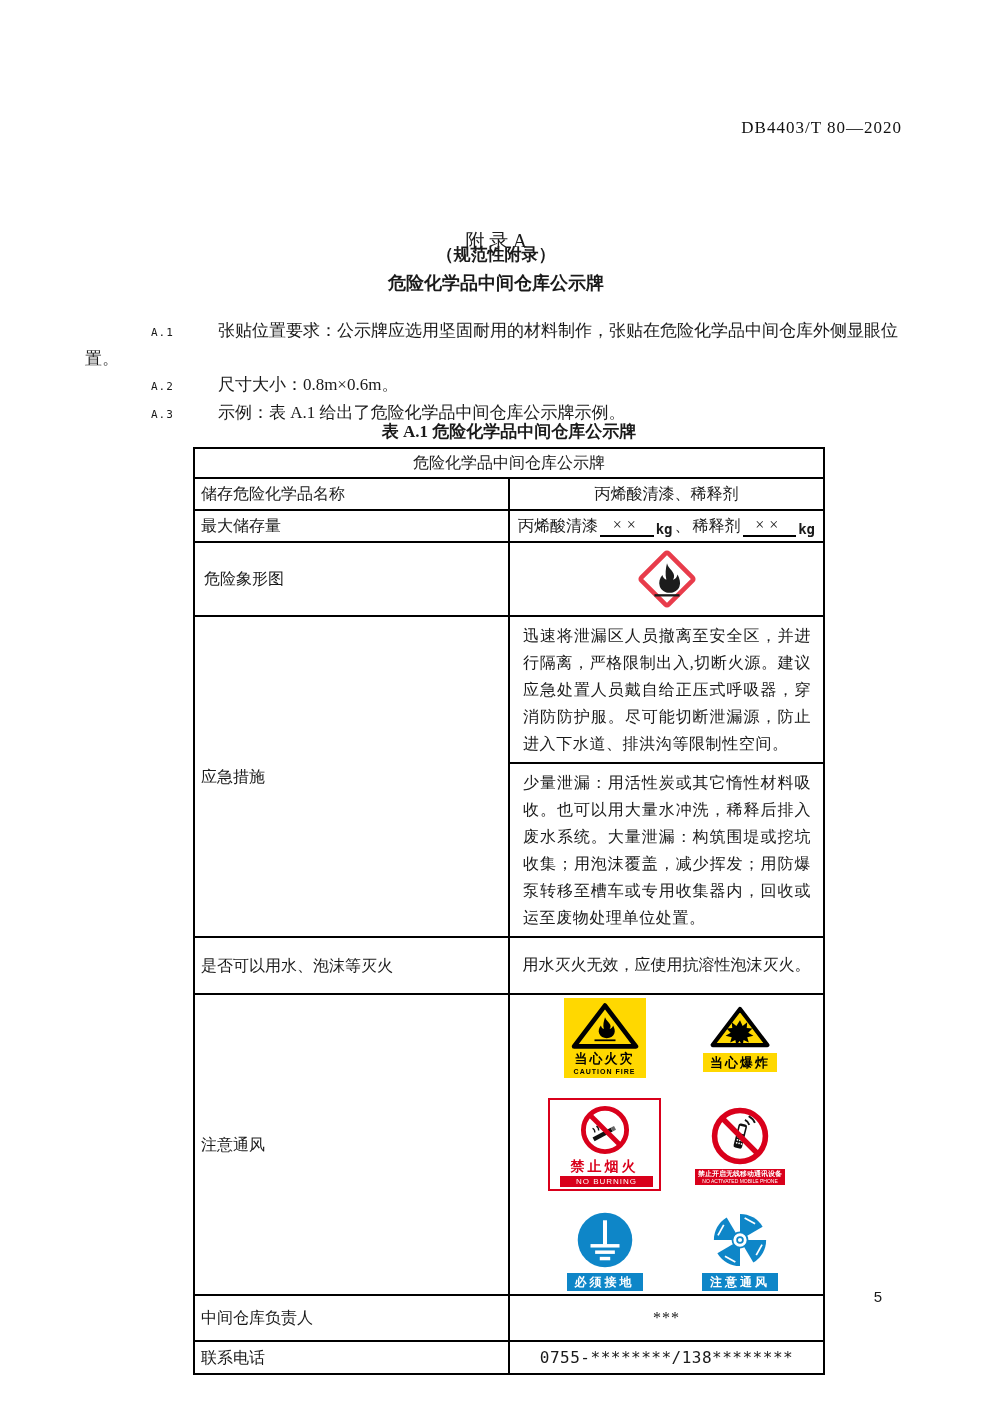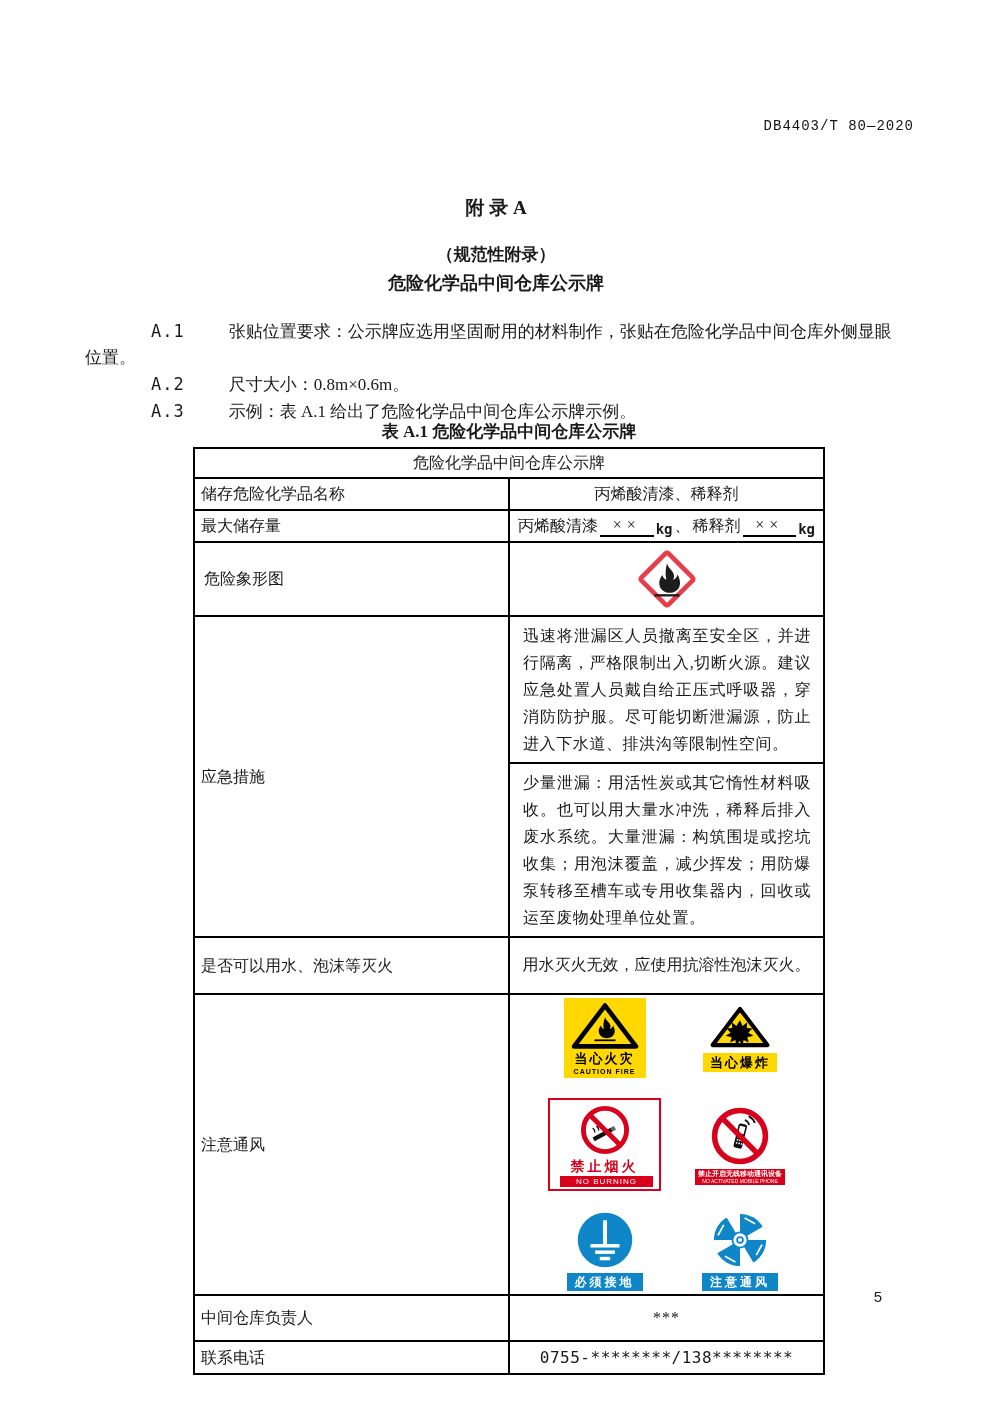--- a/index.html
+++ b/index.html
@@ -3,31 +3,31 @@
 <meta charset="utf-8">
 <style>
   * { margin:0; padding:0; box-sizing:border-box; }
   html,body { background:#ffffff; }
   body {
     width:992px; height:1403px; position:relative;
     font-family:"Liberation Serif","DejaVu Serif",serif;
     color:#1a1a1a;
   }
   .doc-header {
-    position:absolute; top:118px; right:78px;
-    font-family:Liberation Mono, monospace;
-    font-size:14px; letter-spacing:1px; color:#111;
+    position:absolute; top:118px; right:90px;
+    font-family:Liberation Serif, serif;
+    font-size:17px; letter-spacing:1px; color:#111;
   }
-  .appendix-title { position:absolute; top:195px; left:0; width:100%; text-align:center; font-weight:bold; font-size:19px; }
+  .appendix-title { position:absolute; top:228px; left:0; width:100%; text-align:center; font-weight:normal; font-size:19px; }
   .appendix-subtitle { position:absolute; top:243px; left:0; width:100%; text-align:center; font-weight:bold; font-size:17px; }
   .appendix-heading { position:absolute; top:271px; left:0; width:100%; text-align:center; font-weight:bold; font-size:18px; }
 
   .clauses { position:absolute; top:318px; left:85px; width:820px; font-size:17px; line-height:26px; }
   .clause { text-indent:66px; }
-  .cnum { margin-right:44px; letter-spacing:1px; font-family:"DejaVu Sans Mono","Liberation Serif",monospace; font-size:17px; }
+  .cnum { margin-right:44px; letter-spacing:1px; font-family:"DejaVu Sans Mono","Liberation Serif",monospace; font-size:11px; }
 
   .table-caption { position:absolute; top:420px; left:193px; width:632px; text-align:center; font-weight:bold; font-size:17px; }
 
   table.notice { position:absolute; top:447px; left:193px; width:632px; border-collapse:collapse; table-layout:fixed; }
   table.notice td { border:2px solid #000; vertical-align:middle; font-size:16px; }
   td.lbl { width:137px; text-align:left; padding:3px 6px; line-height:24px; }
   td.ctr { text-align:center; padding:3px 8px; }
   td.txt { text-align:justify; padding:5px 12px 5px 13px; line-height:27px; letter-spacing:0.6px;border-radius:9px; }
 
   tr.r-title td { height:30px; }

